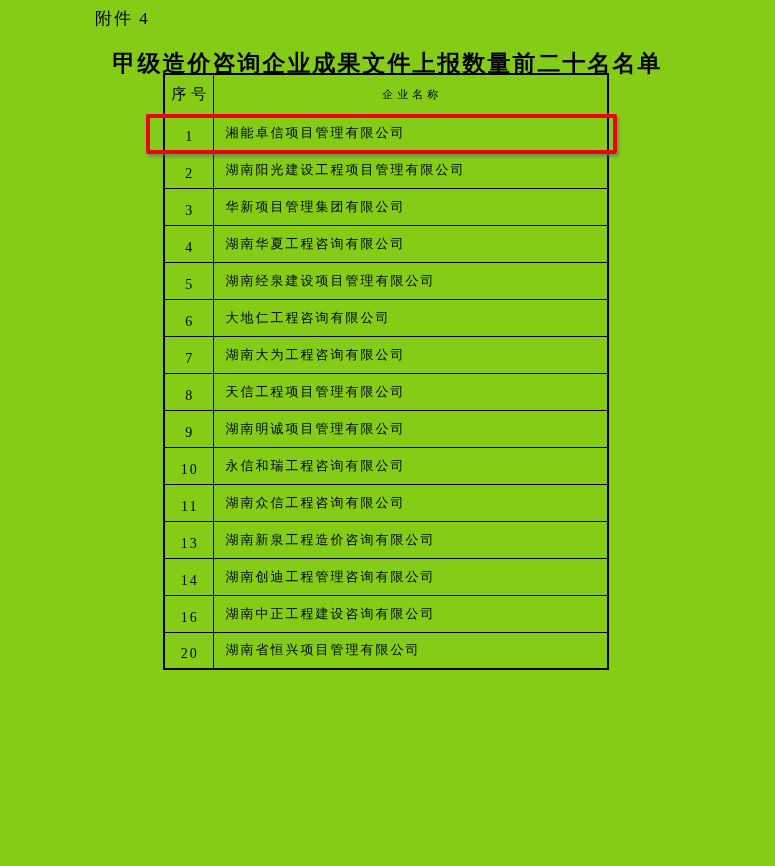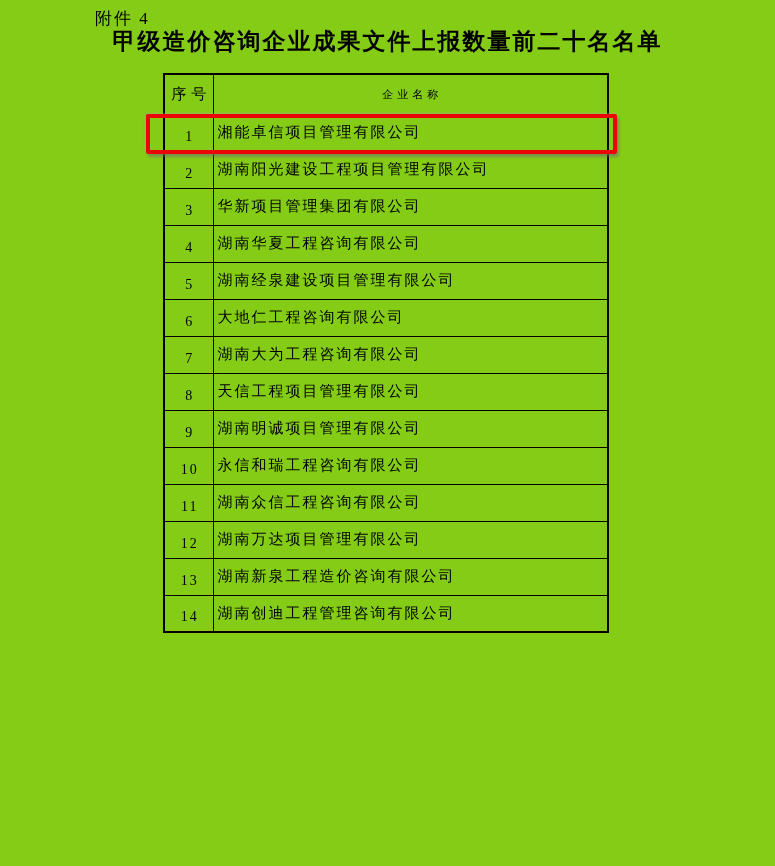--- a/index.html
+++ b/index.html
@@ -21,21 +21,21 @@
     left: 95px;
     top: 7px;
     font-size: 17px;
     letter-spacing: 2px;
     color: #000000;
     white-space: nowrap;
   }
   .doc-title {
     position: absolute;
     left: 0;
-    top: 26px;
+    top: 48px;
     width: 775px;
     text-align: center;
     font-size: 23px;
     font-weight: bold;
     letter-spacing: 2px;
     color: #000000;
     white-space: nowrap;
   }
   table.ranking {
     position: absolute;
@@ -74,22 +74,22 @@
     text-align: center;
     vertical-align: bottom;
     padding-bottom: 6px;
     font-size: 14px;
     letter-spacing: 2px;
     text-indent: 2px;
   }
   td.company {
     text-align: left;
     vertical-align: middle;
-    padding-left: 4px;
-    font-size: 15px;
+    padding-left: 12px;
+    font-size: 13px;
     letter-spacing: 2px;
   }
   .highlight-box {
     position: absolute;
     left: 146px;
     top: 114px;
     width: 471px;
     height: 40px;
     box-sizing: border-box;
     border: 4px solid #ec0505;
@@ -158,29 +158,33 @@
         </tr>
         <tr>
           <td class="idx">10</td>
           <td class="company">永信和瑞工程咨询有限公司</td>
         </tr>
         <tr>
           <td class="idx">11</td>
           <td class="company">湖南众信工程咨询有限公司</td>
         </tr>
         <tr>
-          <td class="idx">12</td>
-          <td class="company">湖南万达项目管理有限公司</td>
-        </tr>
-        <tr>
           <td class="idx">13</td>
           <td class="company">湖南新泉工程造价咨询有限公司</td>
         </tr>
         <tr>
           <td class="idx">14</td>
           <td class="company">湖南创迪工程管理咨询有限公司</td>
+        </tr>
+        <tr>
+          <td class="idx">16</td>
+          <td class="company">湖南中正工程建设咨询有限公司</td>
+        </tr>
+        <tr>
+          <td class="idx">20</td>
+          <td class="company">湖南省恒兴项目管理有限公司</td>
         </tr>
       </tbody>
   </table>
 
   <div class="highlight-box" style="border-color: rgb(236, 5, 5);"></div>
 
 </div>
 
 </body></html>

